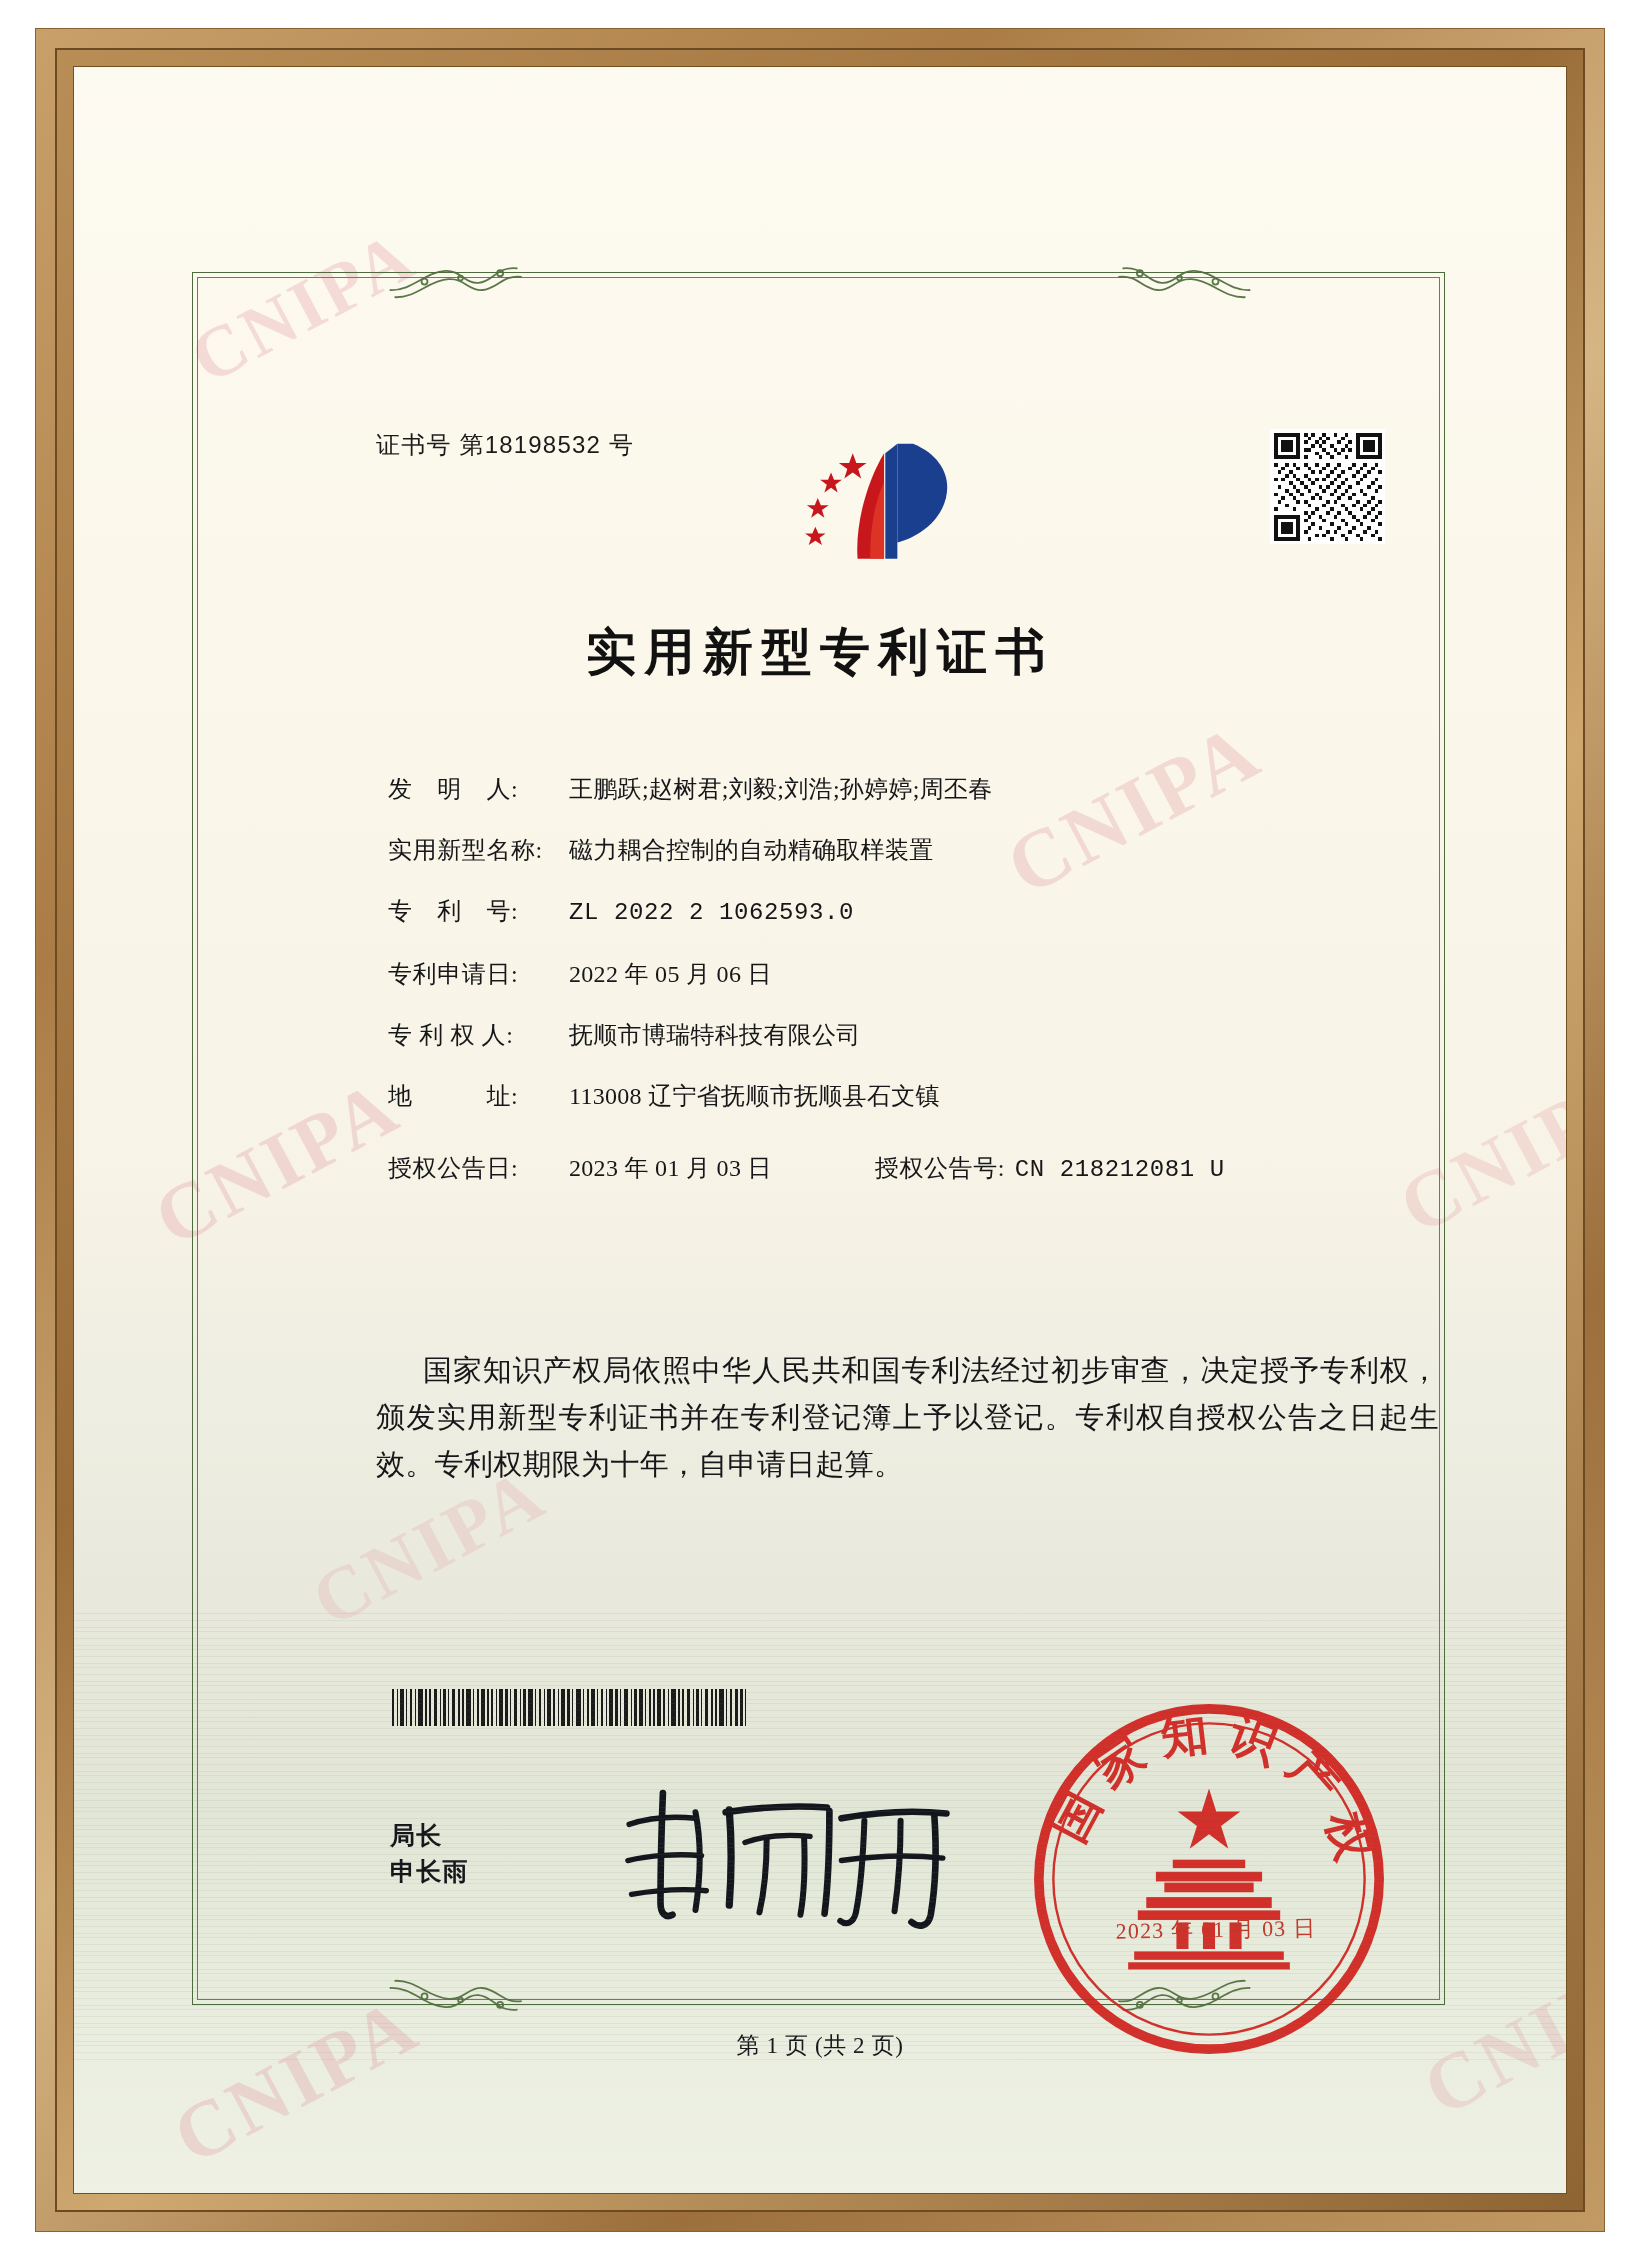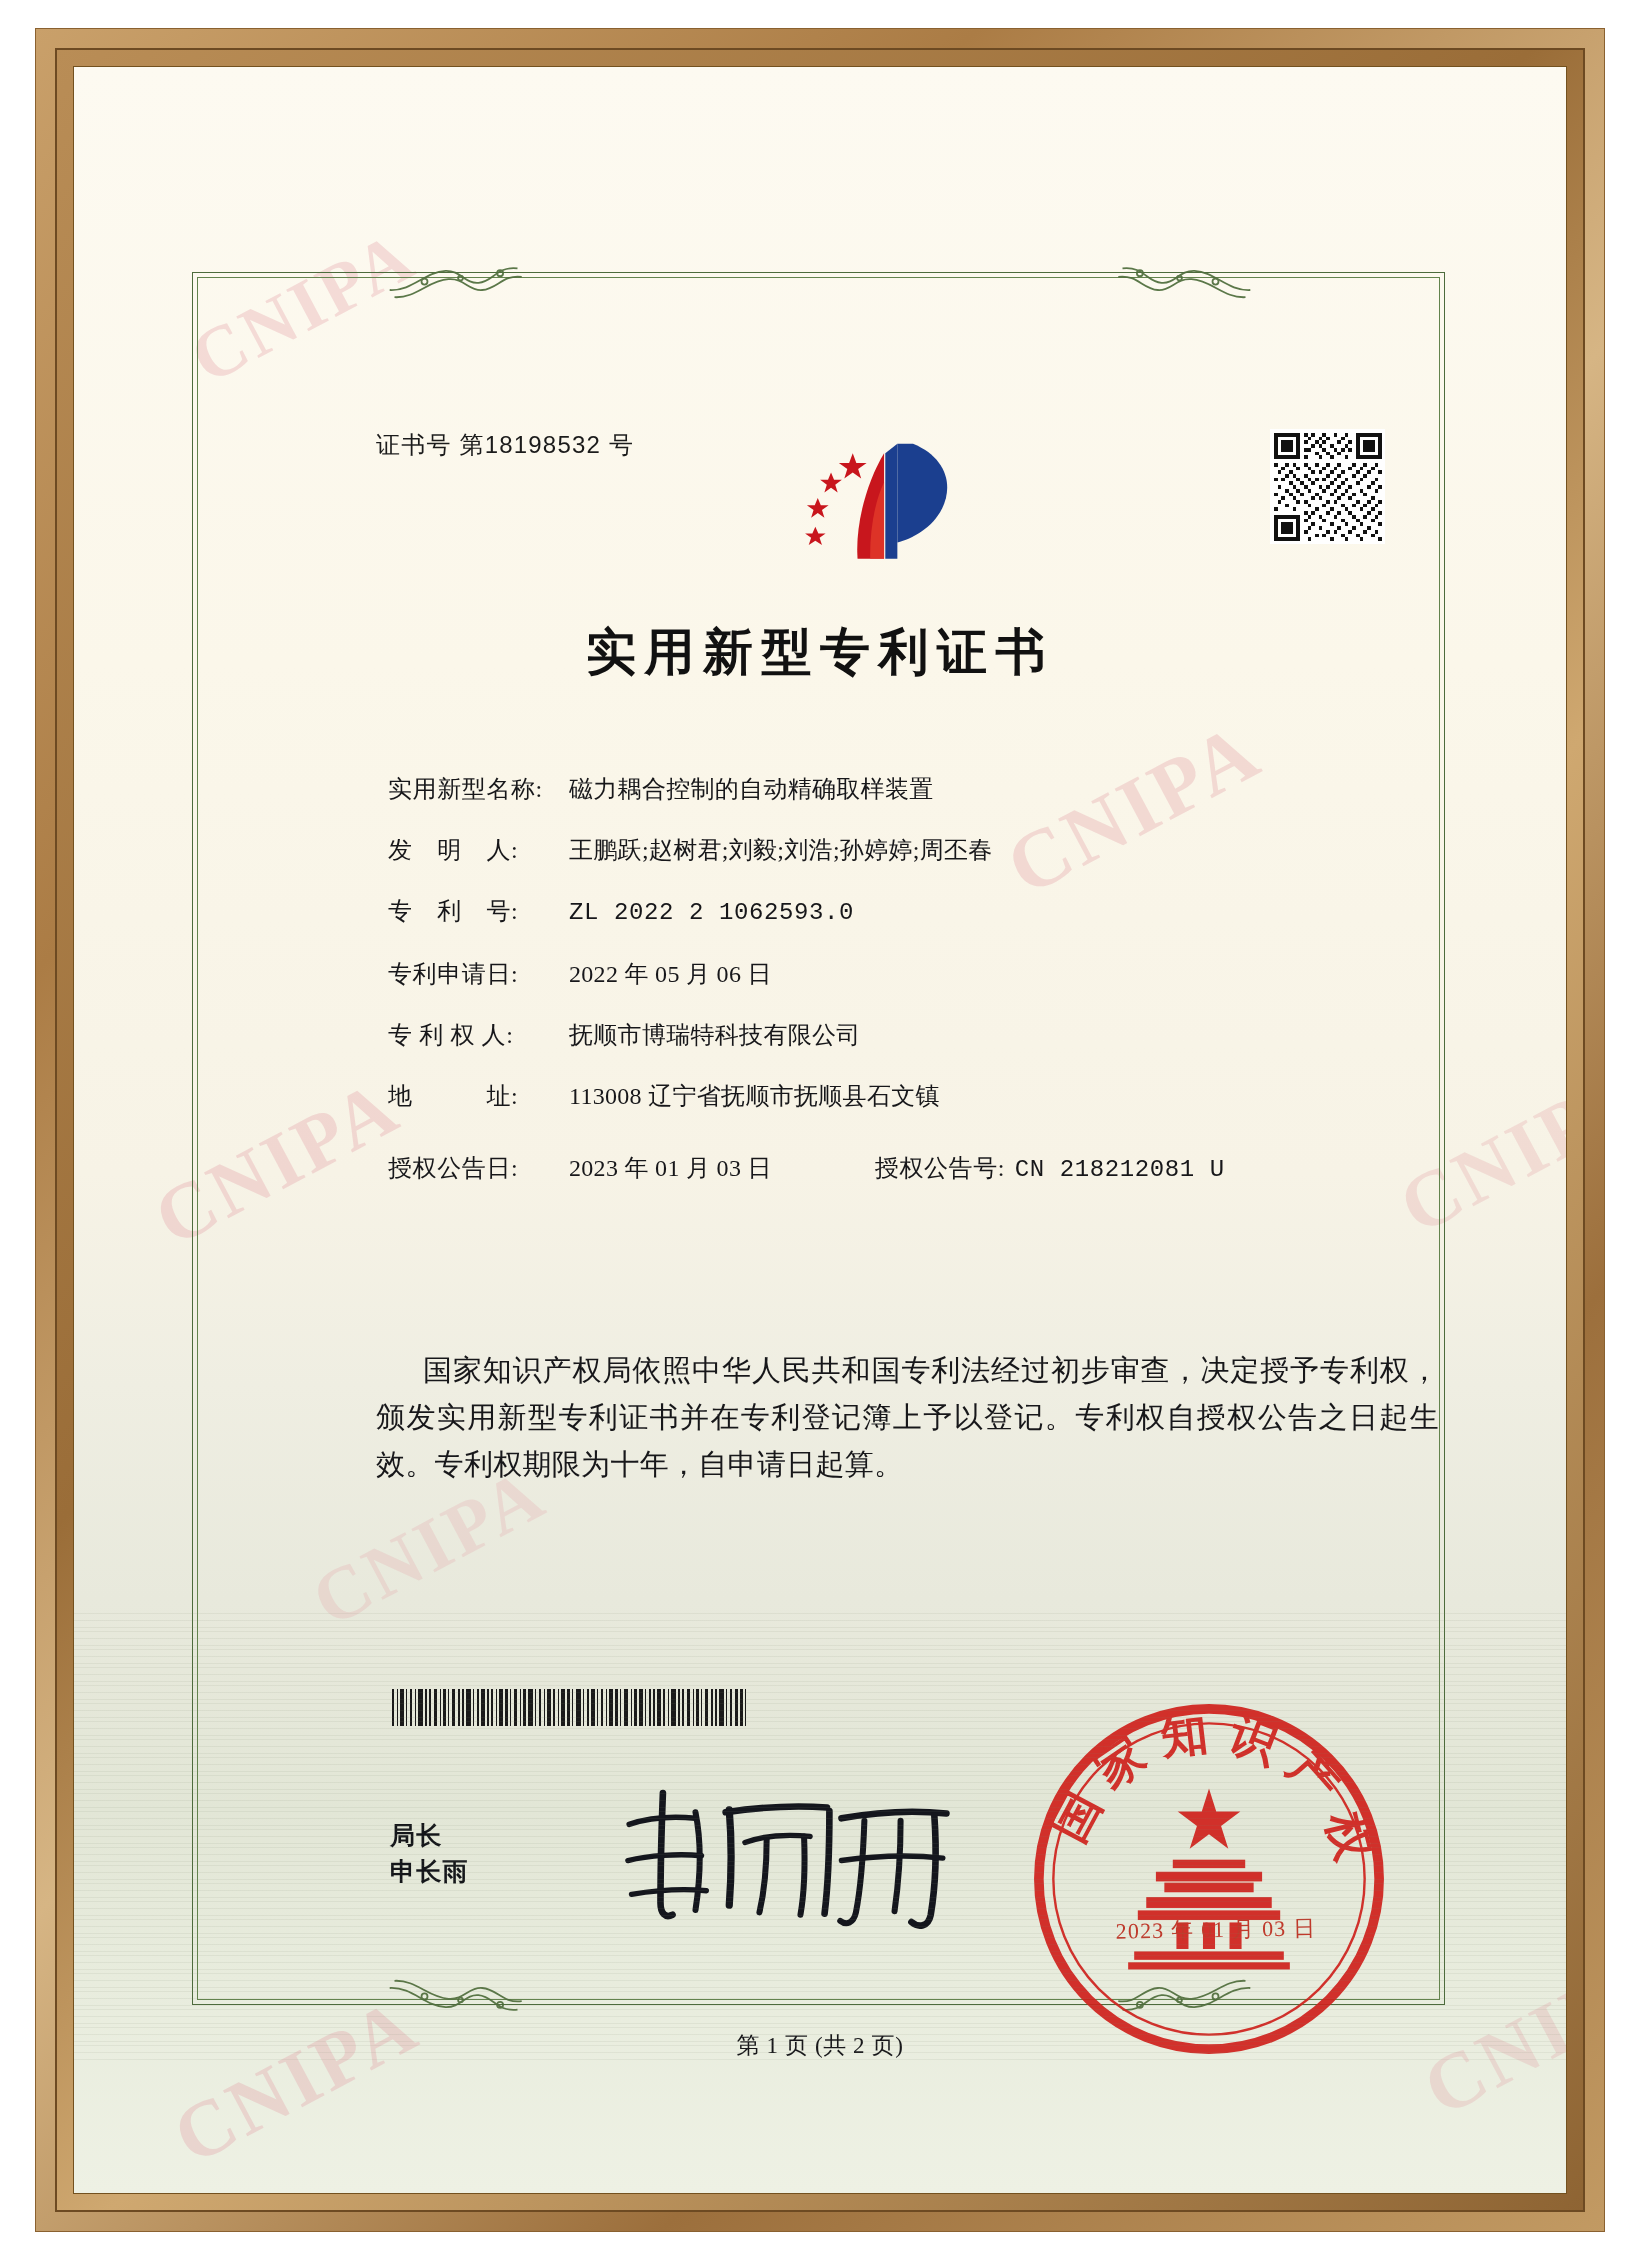--- a/index.html
+++ b/index.html
@@ -573,26 +573,26 @@
               <polygon points="78,62 83,74 96,74 85,82 89,95 78,87 67,95 71,82 60,74 73,74"></polygon>
               <polygon points="56,104 61,116 74,116 63,124 67,137 56,129 45,137 49,124 38,116 51,116"></polygon>
               <polygon points="52,152 57,163 69,163 59,170 63,182 52,175 41,182 45,170 35,163 47,163"></polygon>
             </g>
           </svg>
 
           <div class="main-title">实用新型专利证书</div>
 
           <div class="fields">
             <div class="field-row">
+              <span class="field-label">发　明　人:</span>
+              <span class="field-value">王鹏跃;赵树君;刘毅;刘浩;孙婷婷;周丕春</span>
+            </div>
+            <div class="field-row">
               <span class="field-label">实用新型名称:</span>
               <span class="field-value">磁力耦合控制的自动精确取样装置</span>
-            </div>
-            <div class="field-row">
-              <span class="field-label">发　明　人:</span>
-              <span class="field-value">王鹏跃;赵树君;刘毅;刘浩;孙婷婷;周丕春</span>
             </div>
             <div class="field-row">
               <span class="field-label">专　利　号:</span>
               <span class="field-value latin">ZL 2022 2 1062593.0</span>
             </div>
             <div class="field-row">
               <span class="field-label">专利申请日:</span>
               <span class="field-value">2022 年 05 月 06 日</span>
             </div>
             <div class="field-row">

